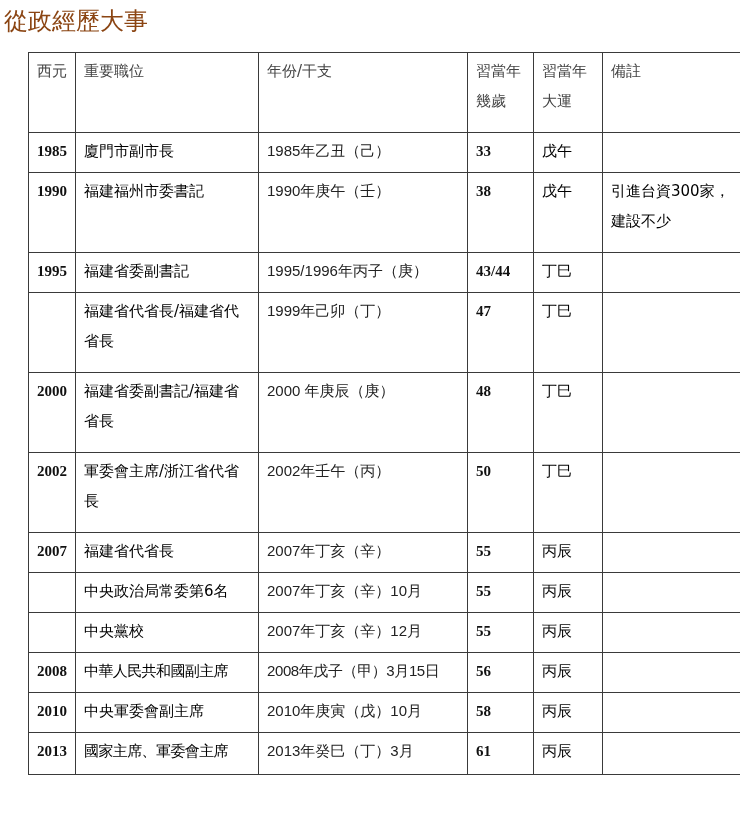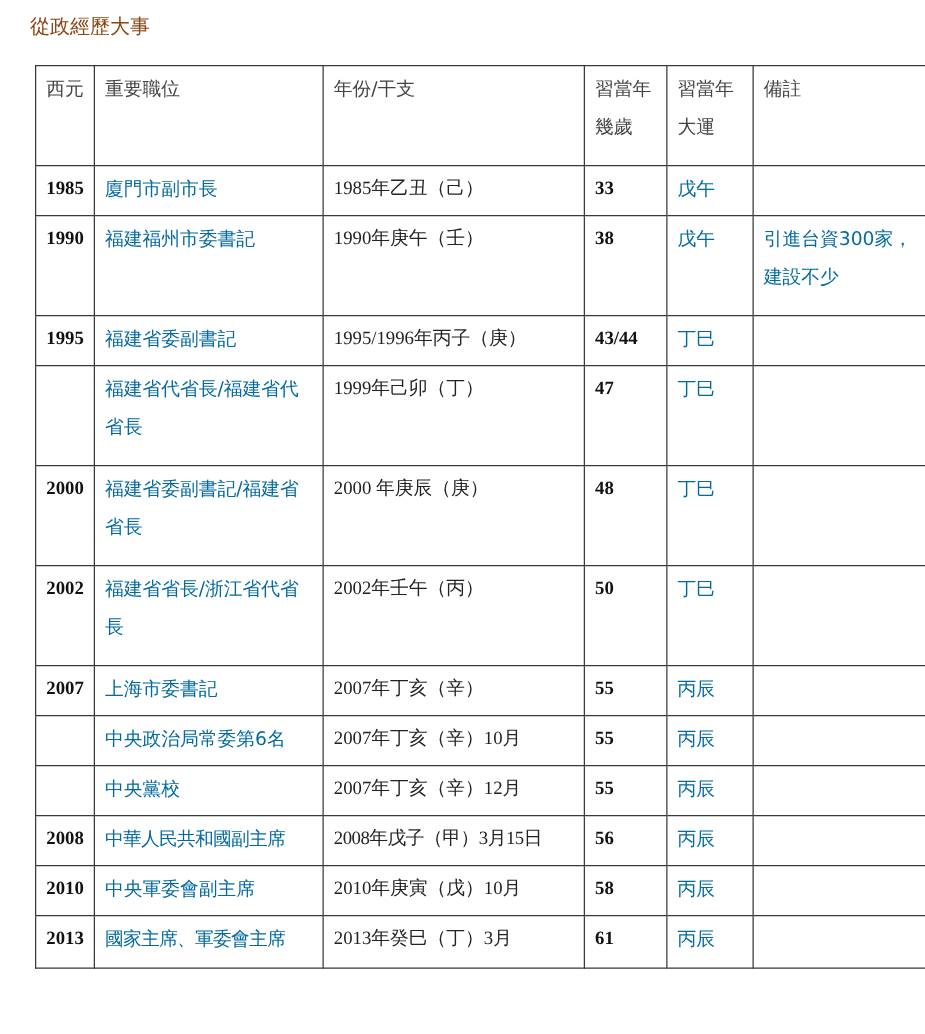--- a/index.html
+++ b/index.html
@@ -10,23 +10,23 @@
     body {
       width: 740px;
       height: 827px;
       position: relative;
       overflow: hidden;
       font-family: "DejaVu Sans", sans-serif;
       color: #222;
     }
     .page-title {
       position: absolute;
-      left: 24px;
+      left: 4px;
       top: 6px;
-      font-size: 16px;
+      font-size: 24px;
       line-height: 30px;
       color: #8b4513;
       font-family: "DejaVu Serif", serif;
       letter-spacing: 0px;
       margin: 0;
       font-weight: normal;
     }
     table.career {
       position: absolute;
       left: 28px;
@@ -52,25 +52,25 @@
     .col-year .cell-inner { padding-left: 8px; padding-right: 4px; }
     .num {
       font-family: "Liberation Serif", serif;
       font-size: 15px;
       color: #111;
       font-weight: bold;
     }
     .zh {
       font-family: "DejaVu Sans", sans-serif;
       font-size: 15px;
-      color: #0369a1;
+      color: #000000;
     }
     th .zh { color: #444; }
     .ganzhi-text {
-      font-family: Liberation Serif, serif;
+      font-family: Liberation Sans, sans-serif;
       color: #222;
     }
   </style>
 </head>
 <body>
 
 <h1 class="page-title">從政經歷大事</h1>
 
 <table class="career">
   <colgroup>
@@ -208,41 +208,41 @@
         </td>
       <td>
           <div class="cell-inner zh"></div>
         </td>
     </tr>
     <tr style="height:80px">
       <td class="col-year">
           <div class="cell-inner num">2002</div>
         </td>
       <td>
-          <div class="cell-inner zh">福建省省長/浙江省代省長</div>
+          <div class="cell-inner zh">軍委會主席/浙江省代省長</div>
         </td>
       <td>
           <div class="cell-inner ganzhi-text">2002年壬午（丙）</div>
         </td>
       <td>
           <div class="cell-inner num">50</div>
         </td>
       <td>
           <div class="cell-inner zh">丁巳</div>
         </td>
       <td>
           <div class="cell-inner zh"></div>
         </td>
     </tr>
     <tr style="height:40px">
       <td class="col-year">
           <div class="cell-inner num">2007</div>
         </td>
       <td>
-          <div class="cell-inner zh">上海市委書記</div>
+          <div class="cell-inner zh">福建省代省長</div>
         </td>
       <td>
           <div class="cell-inner ganzhi-text">2007年丁亥（辛）</div>
         </td>
       <td>
           <div class="cell-inner num">55</div>
         </td>
       <td>
           <div class="cell-inner zh">丙辰</div>
         </td>

